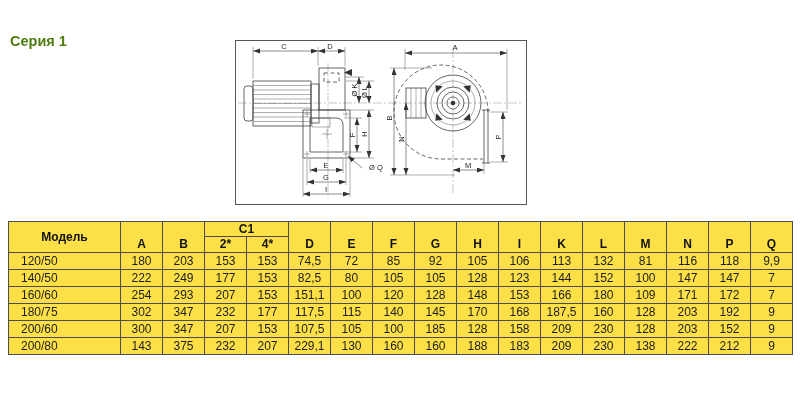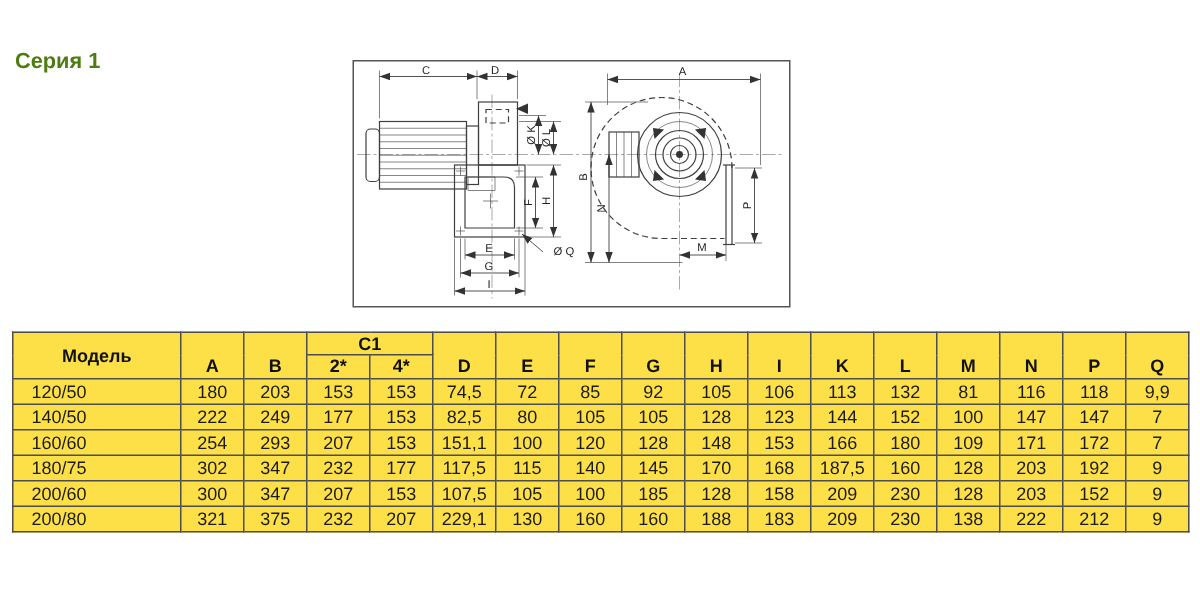--- a/index.html
+++ b/index.html
@@ -314,21 +314,21 @@
         <td>158</td>
         <td>209</td>
         <td>230</td>
         <td>128</td>
         <td>203</td>
         <td>152</td>
         <td>9</td>
       </tr>
       <tr>
         <td class="model">200/80</td>
-        <td>321</td>
+        <td>143</td>
         <td>375</td>
         <td>232</td>
         <td>207</td>
         <td>229,1</td>
         <td>130</td>
         <td>160</td>
         <td>160</td>
         <td>188</td>
         <td>183</td>
         <td>209</td>

